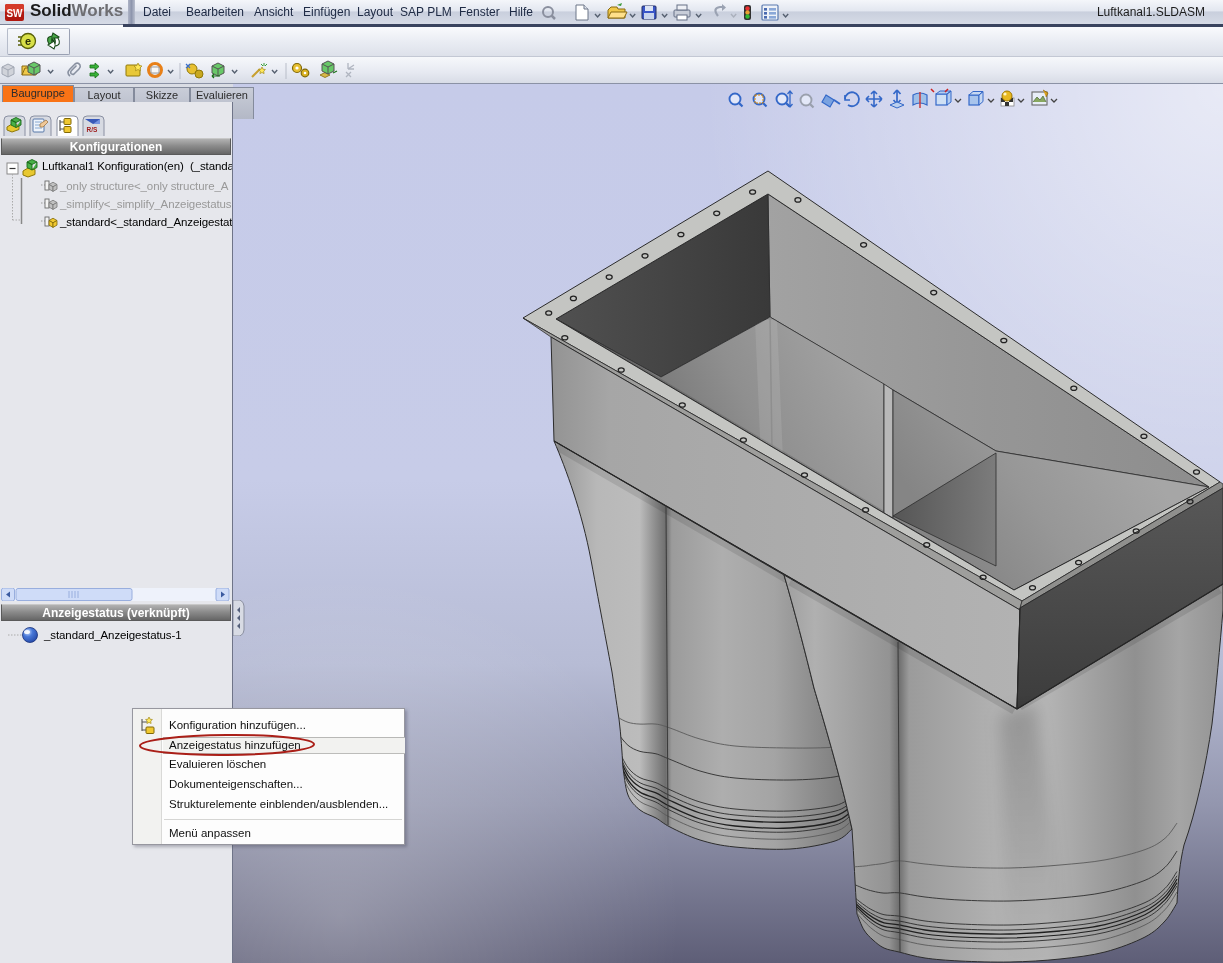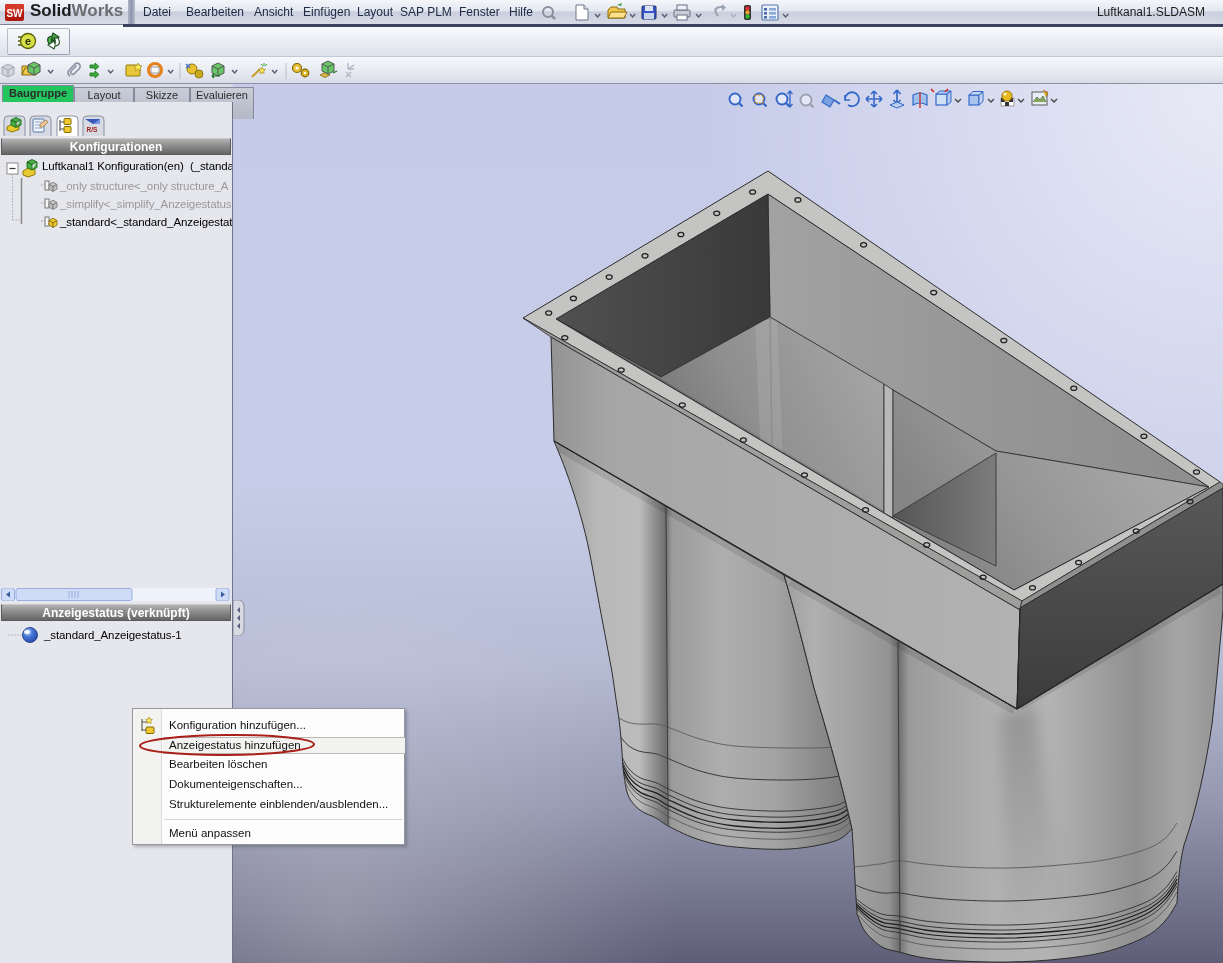--- a/index.html
+++ b/index.html
@@ -22,21 +22,21 @@
     background:linear-gradient(#fbfcfe, #e9ecf3 55%, #dde1ea); border-bottom:1px solid #c3c8d4; }
   #rowAgrp { left:7px; top:3px; width:63px; height:27px; background:linear-gradient(#f6f8fb,#e6e9f0);
     border:1px solid #b6bcca; border-right-color:#9aa1b3; border-bottom-color:#9aa1b3; border-radius:2px; }
   #rowB { left:0; top:57px; width:1223px; height:27px;
     background:linear-gradient(#f6f8fb, #e6e9f1 60%, #d8dce6); border-bottom:1px solid #8b92a5; }
 
   
   #tabstrip { left:0; top:84px; width:258px; height:18px; }
   .tab { position:absolute; top:3px; height:32px; line-height:14px; text-align:center; font-size:11px;
     color:#2c2c2c; background:linear-gradient(#c9cdd8,#b3b8c6); border:1px solid #848b9c; border-bottom:none; }
-  .tab.active { top:1px; height:17px; background:#22c55e; font-weight:bold; z-index:2; }
+  .tab.active { top:1px; height:17px; background:#f97316; font-weight:normal; z-index:2; }
 
   
   #panel { left:0; top:102px; width:233px; height:861px; background:#e6e7ec; border-right:1px solid #6f7488; overflow:hidden;padding-left:28px; }
   .hdr { position:absolute; left:1px; width:230px; height:17px; line-height:17px; text-align:center;
     font-size:12px; font-weight:bold; color:#ffffff;
     background:linear-gradient(#b2b2b2, #8c8c8c 45%, #666666); border:1px solid #5a5a5a; border-top-color:#c8c8c8; }
   .trow { position:absolute; font-size:11.5px; color:#000; white-space:nowrap; letter-spacing:-0.1px; }
   .gray { color:#999; }
 
   
@@ -470,21 +470,21 @@
 <div id="cmenu" class="abs">
   <div id="cgutter"></div>
   <svg class="abs" style="left:6px;top:6px" width="20" height="19">
       <path d="M3,4 l0,12 M3,7 l5,0 M3,15 l5,0" stroke="#555" stroke-width="1.1" fill="none"></path>
       <rect x="7" y="12" width="8" height="6.5" rx="1" fill="#f0c830" stroke="#806808" stroke-width="1"></rect>
       <path d="M10,2 l1,2.2 2.4,0.3 -1.7,1.6 0.4,2.4 -2.1,-1.1 -2.1,1.1 0.4,-2.4 -1.7,-1.6 2.4,-0.3 z" fill="#ffe858" stroke="#a08818" stroke-width="0.7"></path>
     </svg>
   <div class="mi" style="top:10px">Konfiguration hinzufügen...</div>
   <div class="abs" style="left:30px;top:28px;width:242px;height:17px;background:#f2f2f0;border-top:1px solid #b8b8b6;border-bottom:1px solid #bcbcba"></div>
   <div class="mi" style="top:30px">Anzeigestatus hinzufügen</div>
-  <div class="mi" style="top:49px">Bearbeiten löschen</div>
+  <div class="mi" style="top:49px">Evaluieren löschen</div>
   <div class="mi" style="top:69px">Dokumenteigenschaften...</div>
   <div class="mi" style="top:89px">Strukturelemente einblenden/ausblenden...</div>
   <div class="abs" style="left:31px;top:110px;width:238px;height:1px;background:#d5d5d3"></div>
   <div class="mi" style="top:118px">Menü anpassen</div>
 </div>
 <svg class="abs" style="left:132px;top:730px;z-index:50" width="195" height="32">
   <ellipse cx="95" cy="15" rx="87" ry="10" fill="none" stroke="#aa1f18" stroke-width="2" transform="rotate(-0.5 95 15)"></ellipse>
 </svg>
 
 </body></html>

